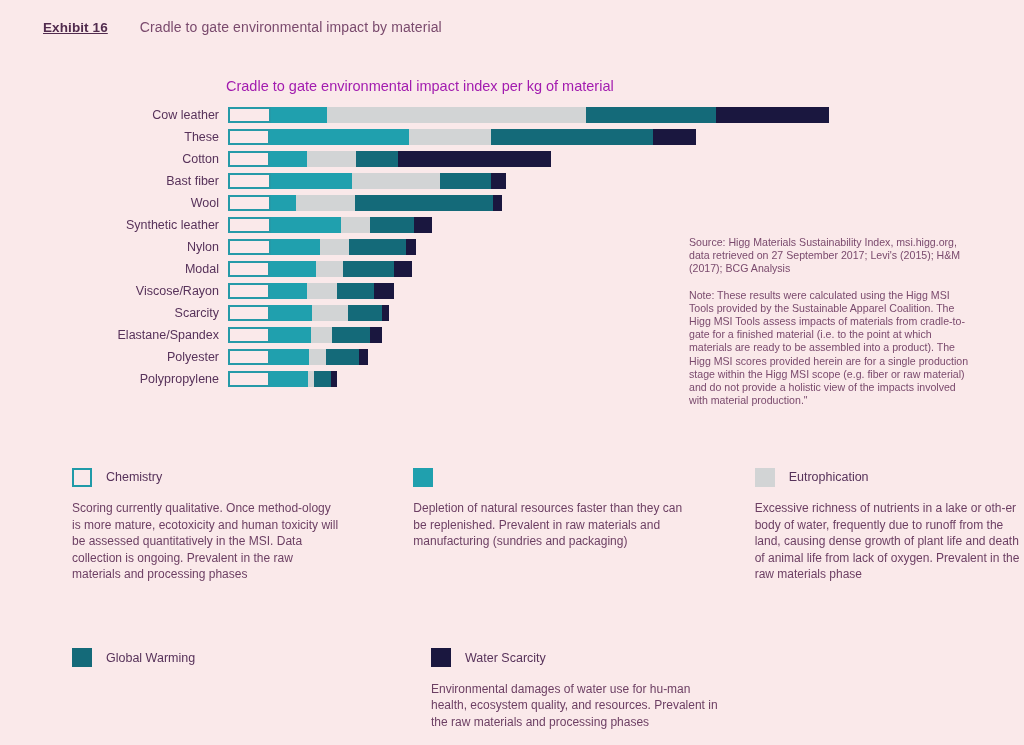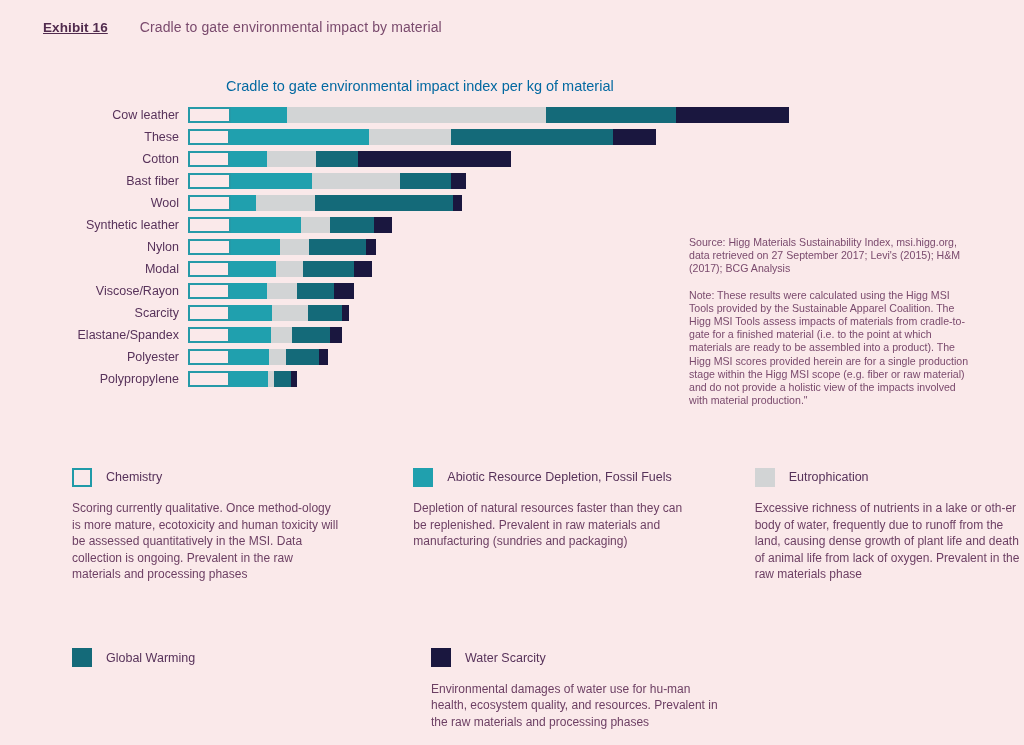--- a/index.html
+++ b/index.html
@@ -44,36 +44,36 @@
     left: 0;
     top: 78px;
     width: 1024px;
     height: 340px;
   }
   #chart-title {
     position: absolute;
     left: 226px;
     top: 0px;
     font-size: 14.5px;
-    color: #0369a1;
+    color: #a21caf;
   }
   #chart-plot {
     position: absolute;
     left: 0;
     top: 26px;
     width: 860px;
   }
   .bar-row {
     display: flex;
     align-items: center;
     height: 22px;
     margin-bottom: 0px;
   }
   .bar-label {
-    width: 188px;
+    width: 228px;
     text-align: right;
     padding-right: 9px;
     font-size: 12.5px;
     color: #57325a;
     box-sizing: border-box;
     white-space: nowrap;
   }
   .bar-track {
     position: relative;
     height: 16px;
@@ -312,21 +312,20 @@
       <div class="legend-col c1">
         <div class="legend-head">
           <span class="legend-swatch sw-chemistry"></span>
           <span class="legend-name">Chemistry</span>
         </div>
         <div class="legend-desc">Scoring currently qualitative. Once method-ology is more mature, ecotoxicity and human toxicity will be assessed quantitatively in the MSI. Data collection is ongoing. Prevalent in the raw materials and processing phases</div>
       </div>
       <div class="legend-col c2">
         <div class="legend-head">
           <span class="legend-swatch sw-abiotic"></span>
-          <span class="legend-name">Abiotic Resource Depletion, Fossil Fuels</span>
         </div>
         <div class="legend-desc">Depletion of natural resources faster than they can be replenished. Prevalent in raw materials and manufacturing (sundries and packaging)</div>
       </div>
       <div class="legend-col c3">
         <div class="legend-head">
           <span class="legend-swatch sw-eutro"></span>
           <span class="legend-name">Eutrophication</span>
         </div>
         <div class="legend-desc">Excessive richness of nutrients in a lake or oth-er body of water, frequently due to runoff from the land, causing dense growth of plant life and death of animal life from lack of oxygen. Prevalent in the raw materials phase</div>
       </div>

